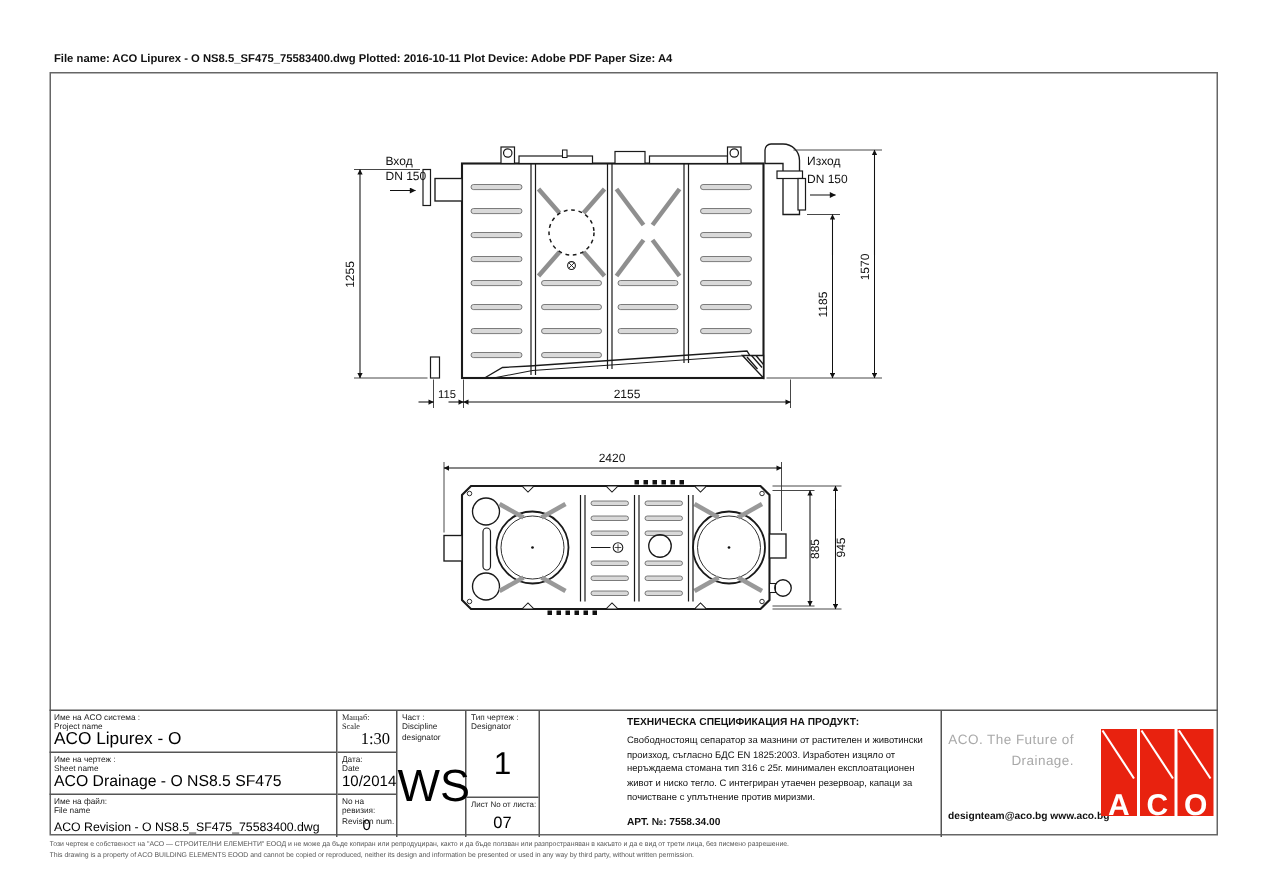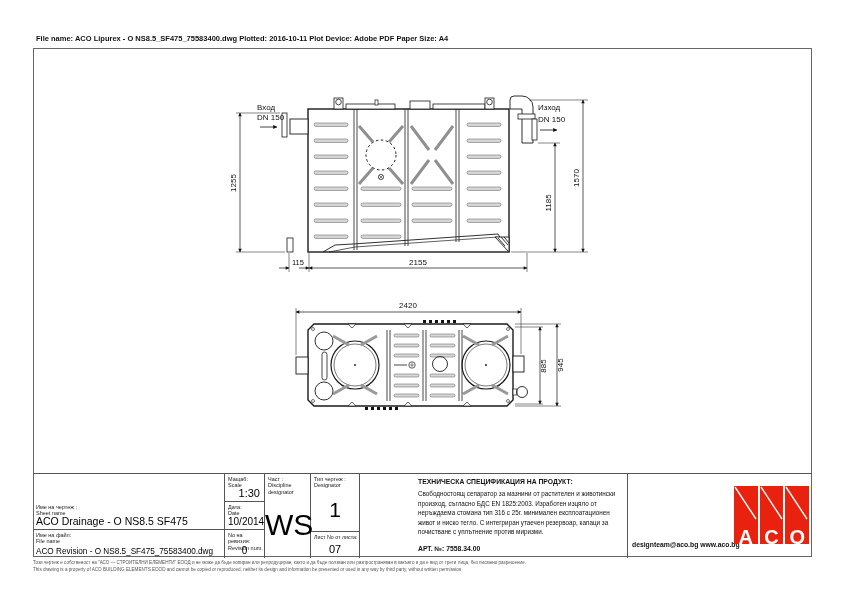--- a/index.html
+++ b/index.html
@@ -290,38 +290,45 @@
       <line x1="482" y1="276" x2="528" y2="276" stroke="#333" stroke-width="0.6"></line>
       <line x1="482" y1="358" x2="528" y2="358" stroke="#333" stroke-width="0.6"></line>
       <line x1="524" y1="276" x2="524" y2="358" stroke="#111" stroke-width="0.7" marker-start="url(#arr)" marker-end="url(#arr)"></line>
       <text x="530" y="317" text-anchor="middle" transform="rotate(-90 530 317)">945</text>
     </g>
   </svg>
 
   <div class="tblock">
 
     <div class="cell" style="left:0;top:0;width:192px;height:84px;">
+      <div class="row" style="top:0;height:28px;">
+        <div class="lbl">
+            <span class="bg">Име на ACO система :</span>
+            <span class="en">Project name</span>
+          </div>
+        <div class="val" style="font-size:11.5px;">ACO Lipurex - O</div>
+      </div>
       <div class="row" style="top:28px;height:28px;">
         <div class="lbl">
             <span class="bg">Име на чертеж :</span>
             <span class="en">Sheet name</span>
           </div>
         <div class="val" style="font-size:10.5px;">ACO Drainage - O  NS8.5 SF475</div>
       </div>
       <div class="row" style="top:56px;height:28px;border-bottom:none;">
         <div class="lbl">
             <span class="bg">Име на файл:</span>
             <span class="en">File name</span>
           </div>
         <div class="val file">ACO Revision - O NS8.5_SF475_75583400.dwg</div>
       </div>
     </div>
 
     <div class="cell" style="left:192px;top:0;width:40px;height:84px;">
-      <div class="row" style="top:0;height:28px;">
+      <div class="row" style="top:0;height:28px;font-family:Liberation Serif, serif;">
         <div class="lbl">
             <span class="bg">Мащаб:</span>
             <span class="en">Scale</span>
           </div>
         <div class="val right">1:30</div>
       </div>
       <div class="row" style="top:28px;height:28px;">
         <div class="lbl">
             <span class="bg">Дата:</span>
             <span class="en">Date</span>
@@ -362,20 +369,24 @@
     </div>
 
 
     <div class="cell spec" style="left:380px;top:0;width:215px;height:84px;">
       <div class="sptitle">ТЕХНИЧЕСКА СПЕЦИФИКАЦИЯ НА ПРОДУКТ:</div>
       <div class="spbody">Свободностоящ сепаратор за мазнини от растителен и животински произход, съгласно БДС EN 1825:2003. Изработен изцяло от неръждаема стомана тип 316 с 25г. минимален експлоатационен живот и ниско тегло. С интегриран утаечен резервоар, капаци за почистване с уплътнение против миризми.</div>
       <div class="spart">АРТ. №: 7558.34.00</div>
     </div>
 
     <div class="cell brand" style="left:595px;top:0;width:184px;height:84px;border-right:none;">
+      <div class="slogan">
+        <span>ACO. The Future of</span><br>
+        <span>Drainage.</span>
+      </div>
       <div class="contacts">designteam@aco.bg  www.aco.bg</div>
       <div class="logo">
         <div class="panel" style="background:#e8220f;">
           <svg width="23" height="58" viewBox="0 0 23 58">
               <line x1="1" y1="1" x2="22" y2="33" stroke="#fff" stroke-width="1.4"></line>
             </svg>
           <div class="letter">A</div>
         </div>
         <div class="panel" style="background:#e8220f;">
           <svg width="23" height="58" viewBox="0 0 23 58">

